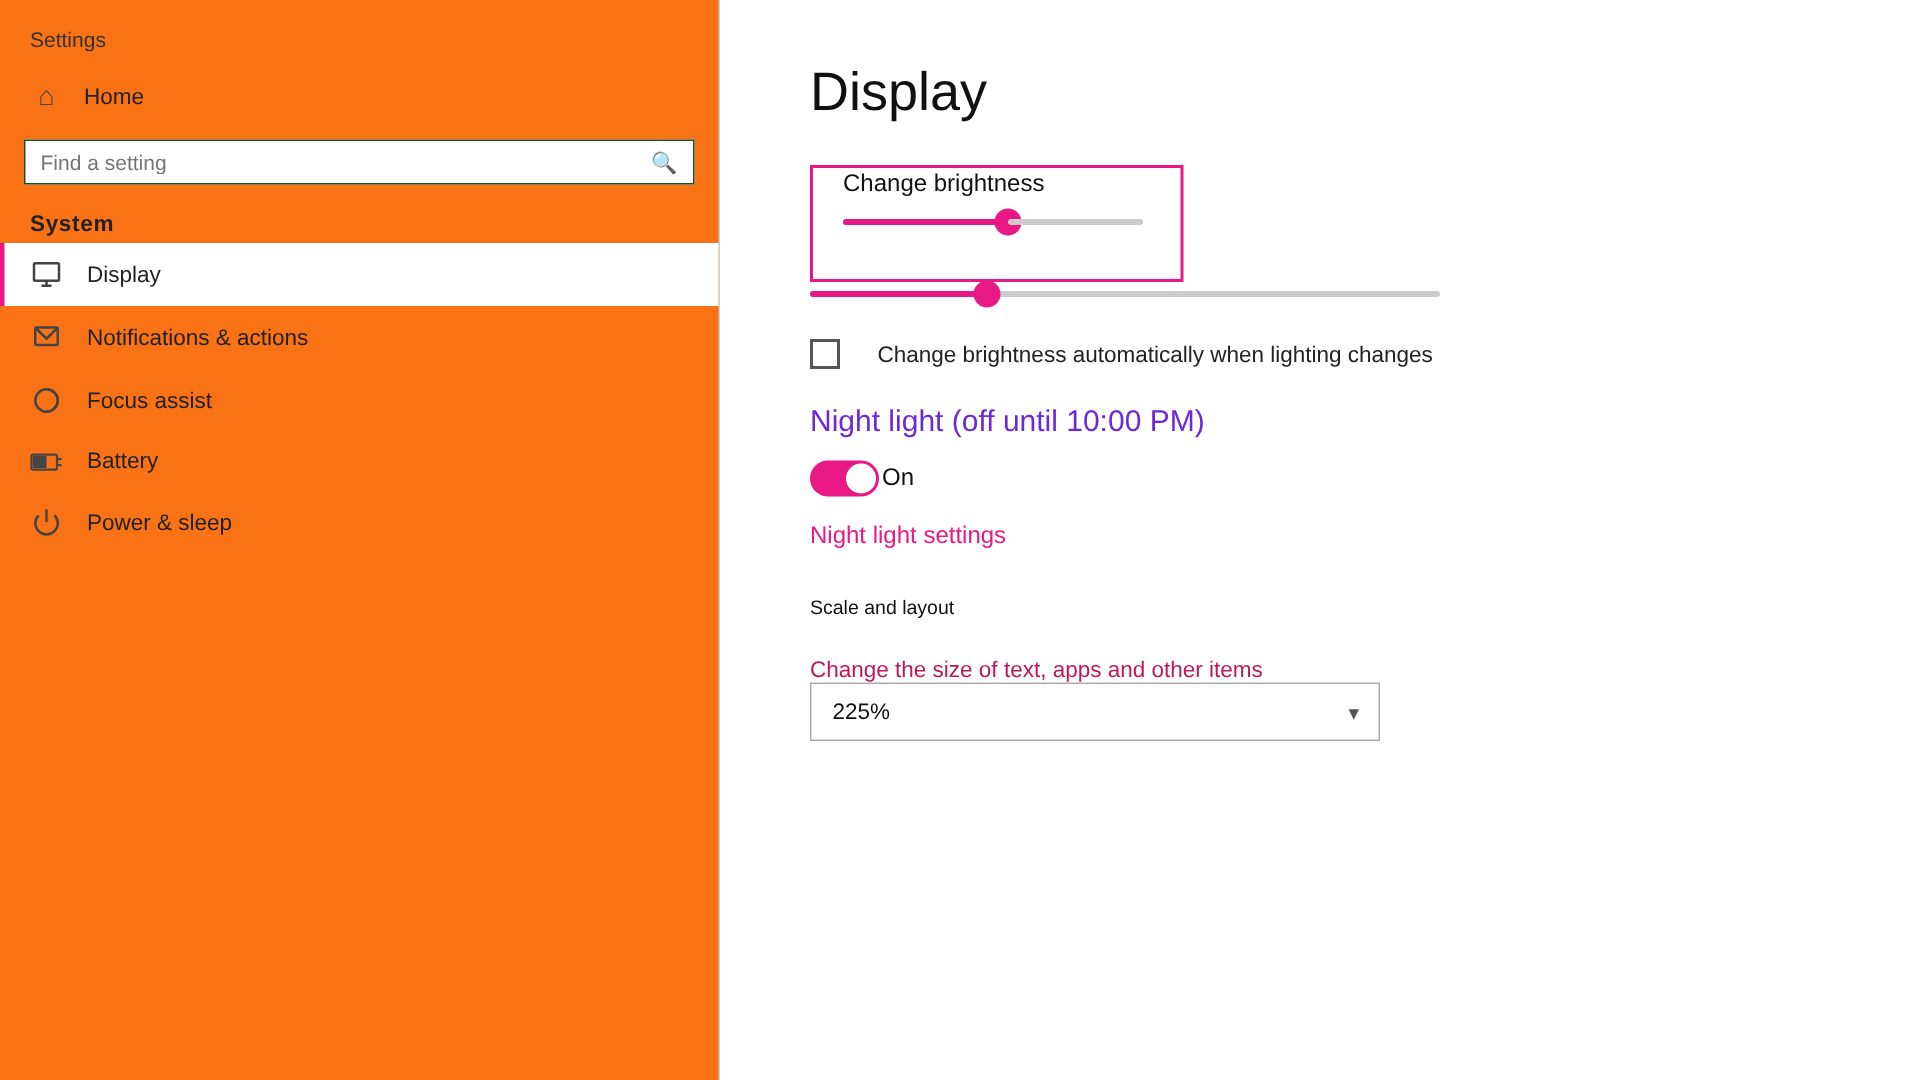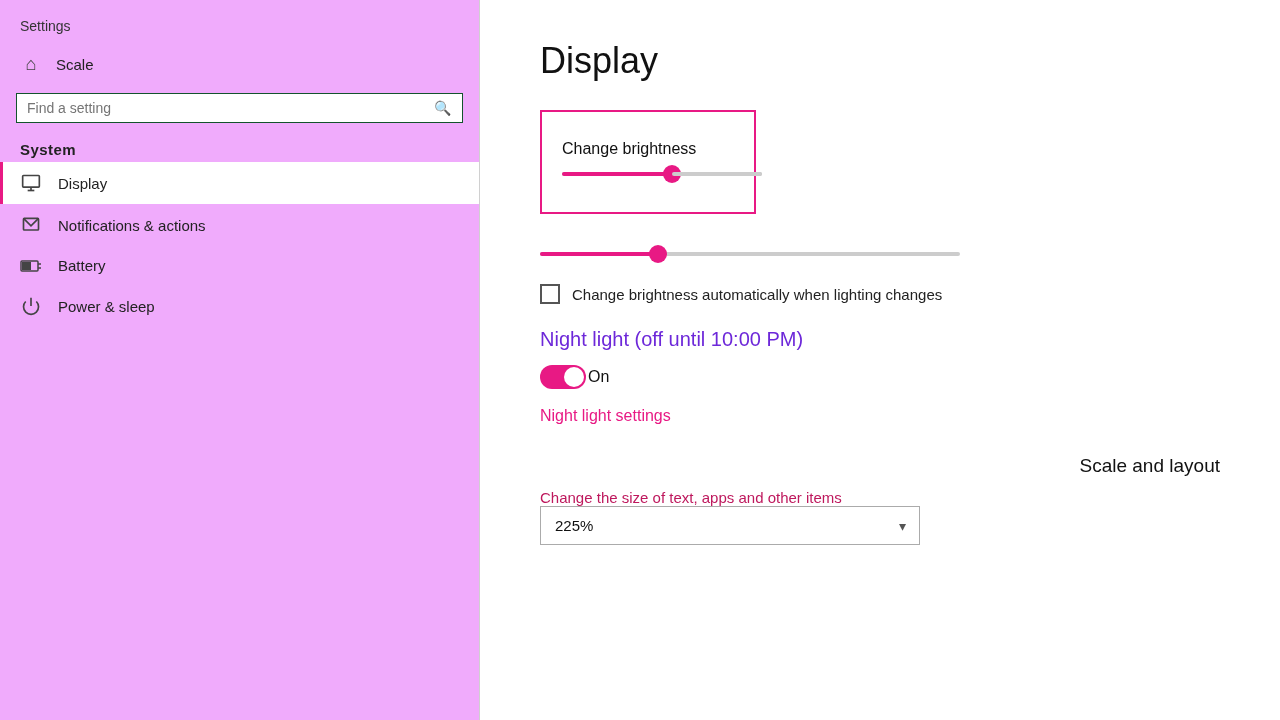--- a/index.html
+++ b/index.html
@@ -8,21 +8,21 @@
       display: flex;
       height: 720px;
       width: 1280px;
       overflow: hidden;
       background: #f2f2f2;
     }
 
     
     .sidebar {
       width: 480px;
-      background: #f0abfc;
+      background: #f97316;
       display: flex;
       flex-direction: column;
       border-right: 1px solid #d0d0d0;
       flex-shrink: 0;
     }
 
     .sidebar-title {
       font-size: 14px;
       color: #333;
       padding: 18px 20px 10px 20px;
@@ -121,24 +121,24 @@
     .section-heading {
       font-size: 19px;
       font-weight: 400;
       color: #111;
       margin-bottom: 18px;
     }
 
     
     .brightness-box {
       border: 2px solid #e81984;
-      padding: 28px 20px 20px 20px;
+      padding: 2px 20px 20px 20px;
       display: inline-block;
-      width: 216px;
-      margin-bottom: 36px;
+      width: 249px;
+      margin-bottom: 4px;
     }
 
     .brightness-label {
       font-size: 16px;
       color: #111;
       margin-bottom: 14px;
     }
 
     .slider-track {
       position: relative;
@@ -165,21 +165,21 @@
       height: 18px;
       background: #e81984;
       border-radius: 50%;
       cursor: pointer;
     }
 
     
     .checkbox-row {
       display: flex;
       align-items: center;
-      gap: 12px;
+      gap: 25px;
       margin-bottom: 24px;
       font-size: 15px;
       color: #222;
     }
     .checkbox-box {
       width: 20px;
       height: 20px;
       border: 2px solid #555;
       background: white;
       flex-shrink: 0;
@@ -226,25 +226,24 @@
       color: #e81984;
       font-size: 16px;
       cursor: pointer;
       text-decoration: none;
       display: block;
       margin-bottom: 30px;
     }
 
     
     .scale-heading {
-      font-size: 19px;
+      font-size: 13px;
       font-weight: 400;
       color: #111;
-      margin-bottom: 12px;
-      text-align: right;
+      margin-bottom: 26px;
     }
 
     .scale-subtext {
       font-size: 15px;
       color: #be185d;
     }
 
     .dropdown-wrapper {
       position: relative;
       width: 380px;
@@ -271,21 +270,21 @@
     }
   </style>
 </head>
 <body>
 
 <div class="sidebar">
   <div class="sidebar-title">Settings</div>
 
   <div class="sidebar-home">
     <span class="icon-shape">⌂</span>
-    <span>Scale</span>
+    <span>Home</span>
   </div>
 
   <div class="search-box">
     <input type="text" placeholder="Find a setting" style="">
     <span class="search-icon-svg">🔍</span>
   </div>
 
   <div class="sidebar-section-label">System</div>
 
   <div class="sidebar-item active">
@@ -303,20 +302,29 @@
   <div class="sidebar-item">
     <span class="icon-shape">
       <svg width="20" height="20" viewBox="0 0 24 24" fill="none" stroke="#444" stroke-width="2">
         <rect x="3" y="4" width="18" height="14" rx="1"></rect>
         <polyline points="3,4 12,13 21,4"></polyline>
       </svg>
     </span>
     <span>Notifications &amp; actions</span>
   </div>
 
+  <div class="sidebar-item">
+    <span class="icon-shape">
+      <svg width="20" height="20" viewBox="0 0 24 24" fill="none" stroke="#444" stroke-width="2">
+        <circle cx="12" cy="12" r="9"></circle>
+        <path d="M12 3a9 9 0 0 1 0 18"></path>
+      </svg>
+    </span>
+    <span>Focus assist</span>
+  </div>
 
   <div class="sidebar-item">
     <span class="icon-shape">
       <svg width="22" height="14" viewBox="0 0 22 14" fill="none" stroke="#444" stroke-width="1.5">
         <rect x="1" y="2" width="17" height="10" rx="1"></rect>
         <line x1="18" y1="5" x2="21" y2="5"></line>
         <line x1="18" y1="9" x2="21" y2="9"></line>
         <rect x="2" y="3" width="9" height="8" fill="#444" stroke="none"></rect>
       </svg>
     </span>

